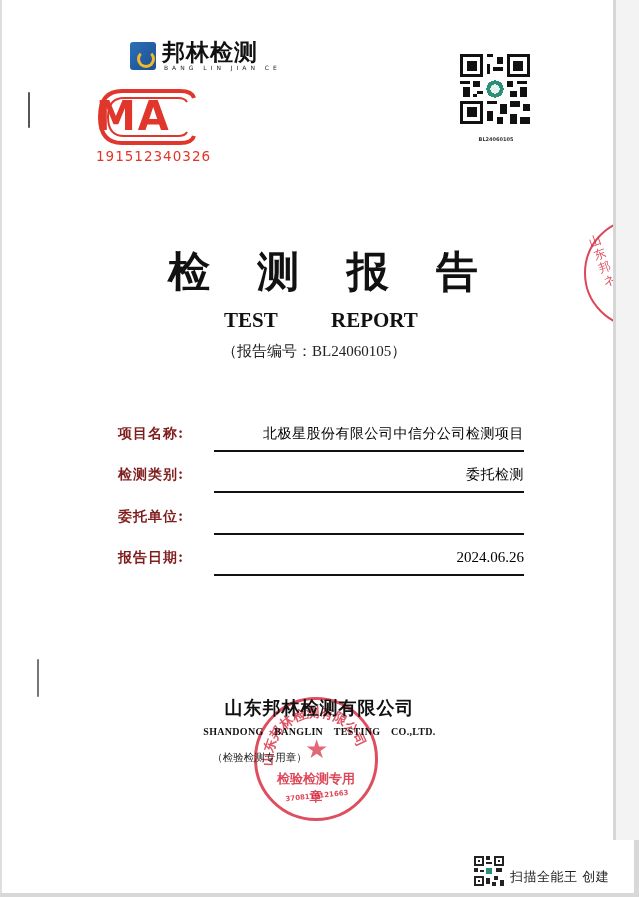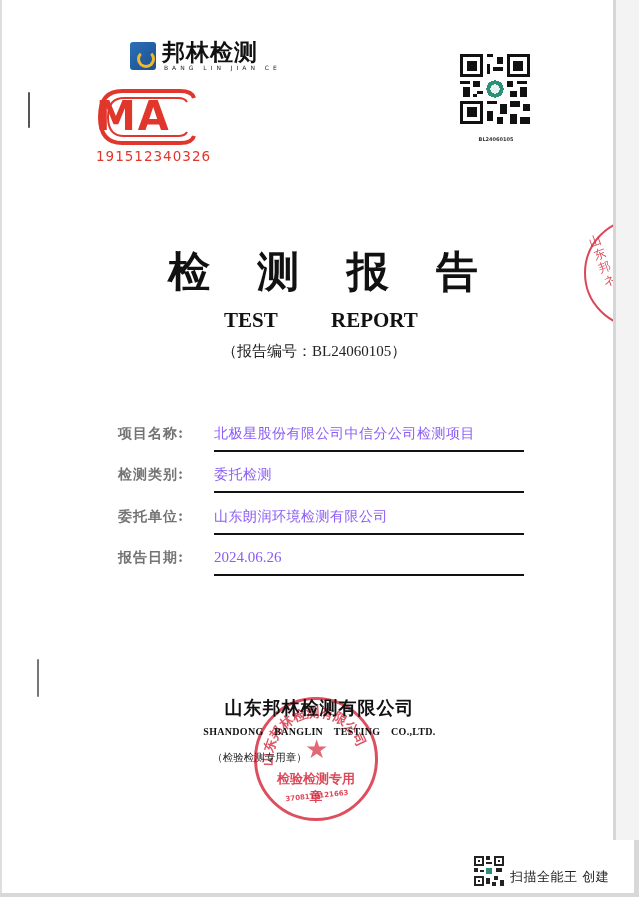--- a/index.html
+++ b/index.html
@@ -85,25 +85,25 @@
   .title-en .w2 { position: absolute; left: 331px; }
   .report-no {
     position: absolute; left: 222px; top: 342px;
     font-family: "Liberation Serif", serif; font-size: 15px; color: #222;
   }
 
   
   .field { position: absolute; left: 118px; width: 406px; height: 36px; }
   .field-label {
     position: absolute; left: 0; top: 0;
-    font-family: "DejaVu Serif", serif; font-weight: bold; font-size: 14px; letter-spacing: 1px; color: #737373;
+    font-family: "DejaVu Serif", serif; font-weight: bold; font-size: 14px; letter-spacing: 1px; color: #7f1d1d;
   }
   .field-value {
-    position: absolute; left: 96px; top: 0; width: 310px; text-align: left;
-    font-family: "DejaVu Serif", serif; font-size: 14px; color: #8b5cf6; letter-spacing: 0.5px;
+    position: absolute; left: 96px; top: 0; width: 310px; text-align: right;
+    font-family: "DejaVu Serif", serif; font-size: 14px; color: #000000; letter-spacing: 0.5px;
   }
   .field-value.latin { font-family: "Liberation Serif", serif; font-size: 15px; letter-spacing: 0; }
   .field-line {
     position: absolute; left: 96px; top: 25px; width: 310px; height: 2px; background: #111;
   }
 
   
   .company-cn {
     position: absolute; left: 0; top: 696px; width: 639px; text-align: center;
     font-family: "DejaVu Serif", serif; font-weight: bold; font-size: 18px; letter-spacing: 1px; color: #111;
@@ -247,21 +247,20 @@
   <div class="field-value">北极星股份有限公司中信分公司检测项目</div>
   <div class="field-line"></div>
 </div>
 <div class="field" style="top:466px;">
   <div class="field-label">检测类别:</div>
   <div class="field-value">委托检测</div>
   <div class="field-line"></div>
 </div>
 <div class="field" style="top:508px;">
   <div class="field-label">委托单位:</div>
-  <div class="field-value">山东朗润环境检测有限公司</div>
   <div class="field-line"></div>
 </div>
 <div class="field" style="top:549px;">
   <div class="field-label">报告日期:</div>
   <div class="field-value latin">2024.06.26</div>
   <div class="field-line"></div>
 </div>
 
 <div class="seal">
   <svg class="seal-arc" viewBox="0 0 118 118">

